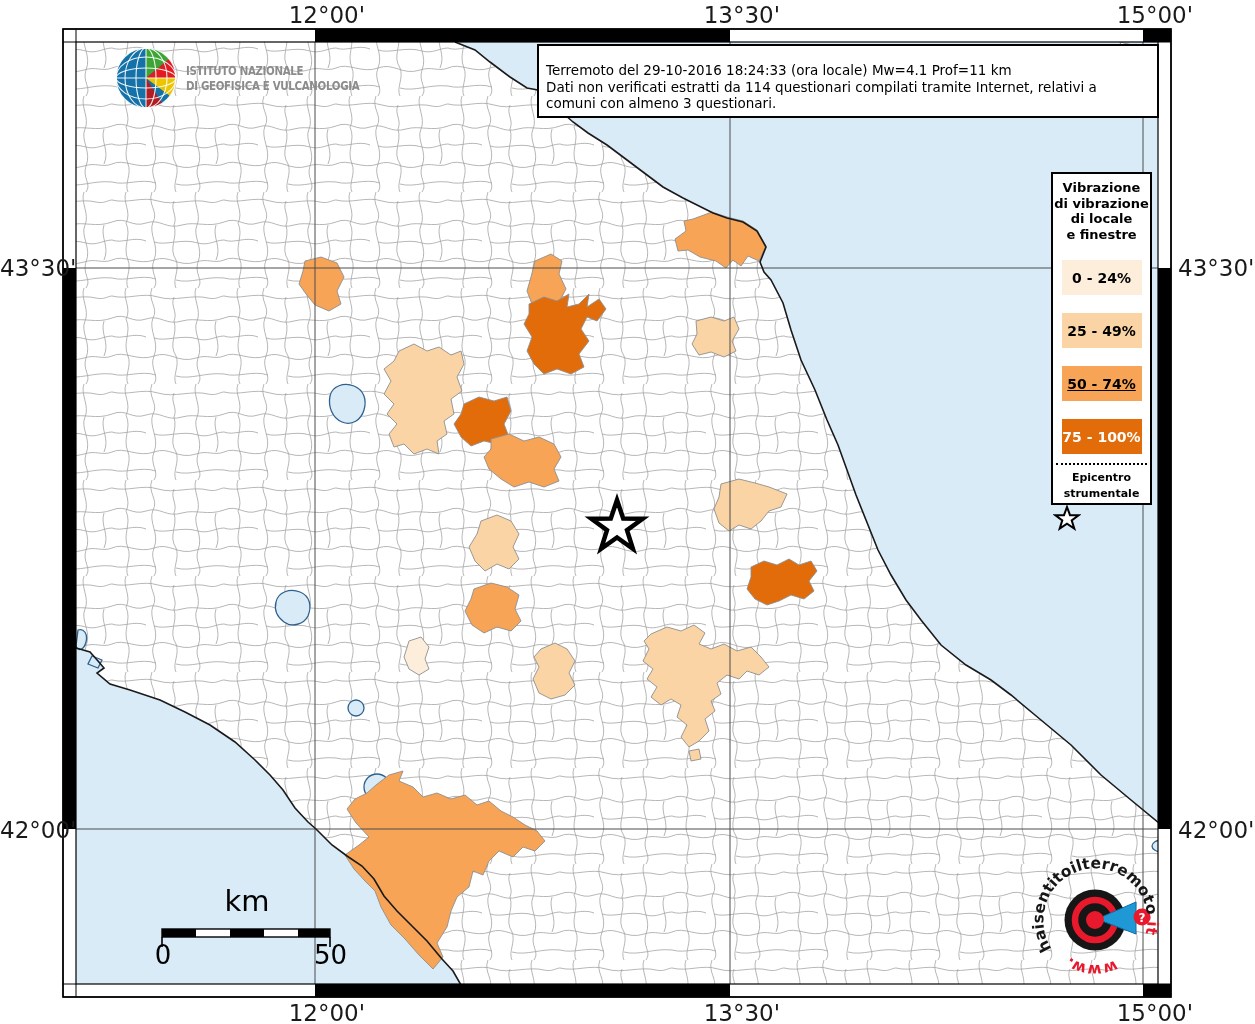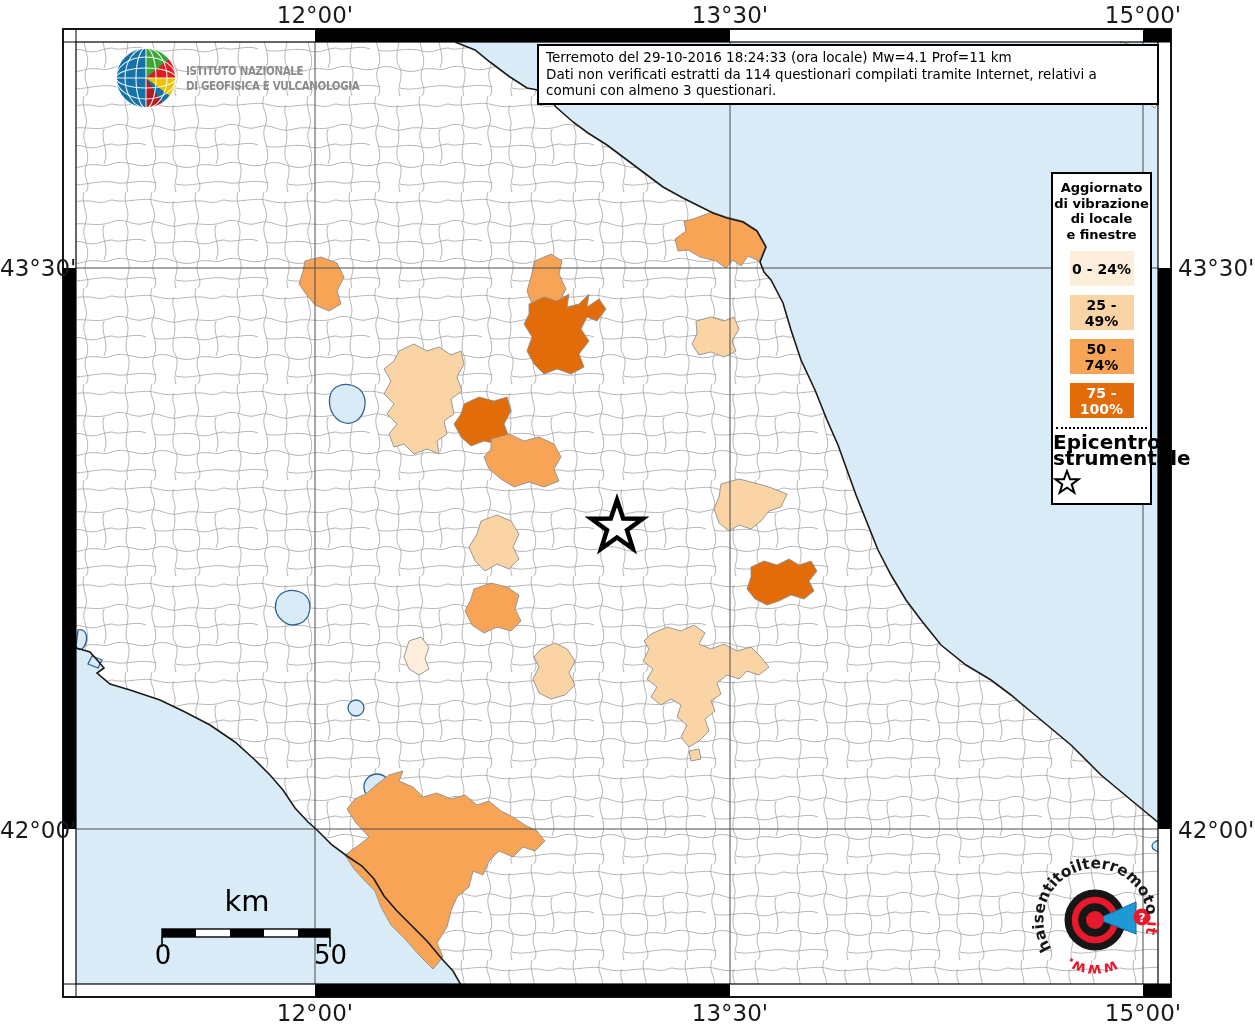--- a/index.html
+++ b/index.html
@@ -1,35 +1,35 @@
 <!DOCTYPE html>
 <html><head>
 <meta charset="utf-8">
 <style>
   html,body{margin:0;padding:0;background:#ffffff;}
   .canvas{position:relative;width:1255px;height:1024px;background:#ffffff;overflow:hidden;
           font-family:"DejaVu Sans",sans-serif;color:#000;}
   svg{display:block;}
   .axis-label{position:absolute;font-size:23px;color:#1a1a1a;white-space:nowrap;}
-  .axis-top,.axis-bottom{width:100px;text-align:center;}
+  .axis-top,.axis-bottom{width:100px;text-align:right;}
   .axis-left{width:62px;text-align:right;}
   .axis-right{width:90px;text-align:left;}
   .info-box{position:absolute;left:537px;top:44px;width:622px;box-sizing:border-box;
-            background:#fff;border:2px solid #000;padding:3px 7px 4px 7px;
+            background:#fff;border:2px solid #000;padding:16px 7px 4px 7px;
             font-size:13.5px;line-height:16.5px;z-index:30;}
   .ingv{position:absolute;left:114px;top:46px;z-index:30;display:flex;align-items:center;}
   .ingv-text{margin-left:8px;color:#8c8c8c;font-weight:bold;font-size:12.5px;line-height:15px;
              letter-spacing:-0.4px;transform:scaleX(.82);transform-origin:left center;white-space:nowrap;}
   .legend{position:absolute;left:1051px;top:172px;width:101px;height:333px;box-sizing:border-box;
           background:#fff;border:2px solid #000;text-align:center;z-index:30;}
   .legend-title{margin-top:6px;font-weight:bold;font-size:13px;line-height:15.5px;}
-  .swatch{width:64px;height:35px;margin:9px auto 0 auto;display:flex;align-items:center;
+  .swatch{width:80px;height:35px;margin:18px auto 0 auto;display:flex;align-items:center;
           justify-content:center;font-weight:bold;font-size:14px;}
   .legend-divider{border:none;border-top:2px dotted #000;margin:9px 3px 5px 3px;}
-  .legend-epi{font-weight:bold;font-size:20px;line-height:16px;}
+  .legend-epi{font-weight:bold;font-size:11px;line-height:16px;}
   .legend-star{margin-top:3px;}
   .scale-km{position:absolute;left:180px;top:884px;width:134px;text-align:center;font-size:29px;z-index:5;}
   .scale-num{position:absolute;top:940px;font-size:26px;z-index:5;}
 </style>
 </head>
 <body>
 
 <div class="canvas">
 
   <svg id="geo" width="1255" height="1024" viewBox="0 0 1255 1024">
@@ -218,29 +218,29 @@
     </div>
   </div>
 
   <div class="info-box">
     <div>Terremoto del 29-10-2016 18:24:33 (ora locale) Mw=4.1 Prof=11 km</div>
     <div>Dati non verificati estratti da 114 questionari compilati tramite Internet, relativi a comuni con almeno 3 questionari.</div>
   </div>
 
   <div class="legend">
     <div class="legend-title" id="legend-title">
-        <div>Aggiornato</div>
+        <div>Vibrazione</div>
         <div>di vibrazione</div>
         <div>di locale</div>
         <div>e finestre</div>
       </div>
     <div id="legend-classes">
         <div class="swatch" style="background: rgb(253, 238, 220); color: rgb(0, 0, 0);">0 - 24%</div>
         <div class="swatch" style="background: rgb(251, 212, 166); color: rgb(0, 0, 0);">25 - 49%</div>
-        <div class="swatch" style="background: rgb(247, 164, 87); color: rgb(0, 0, 0);">50 - 74%</div>
+        <div class="swatch" style="background: rgb(247, 164, 87); color: rgb(0, 0, 0); text-decoration: underline;">50 - 74%</div>
         <div class="swatch" style="background: rgb(226, 107, 10); color: rgb(255, 255, 255);">75 - 100%</div>
       </div>
     <hr class="legend-divider">
     <div class="legend-epi" id="legend-epi">
         <div>Epicentro</div>
         <div>strumentale</div>
       </div>
     <div class="legend-star">
       <svg width="28" height="26" viewBox="0 0 28 26">
         <path d="M14,2 L17,10.2 L25.6,10.2 L18.7,15.4 L21.3,23.6 L14,18.6 L6.7,23.6 L9.3,15.4 L2.4,10.2 L11,10.2 Z" fill="#ffffff" stroke="#000" stroke-width="2"></path>

